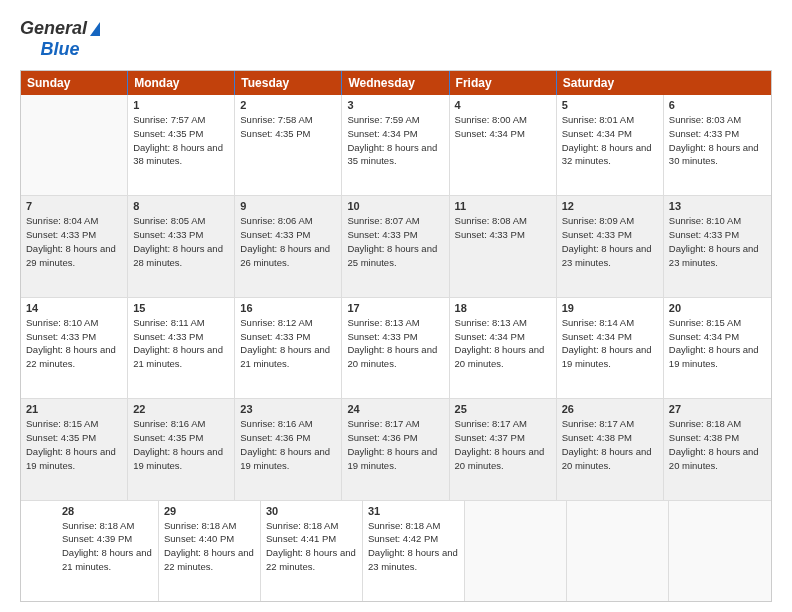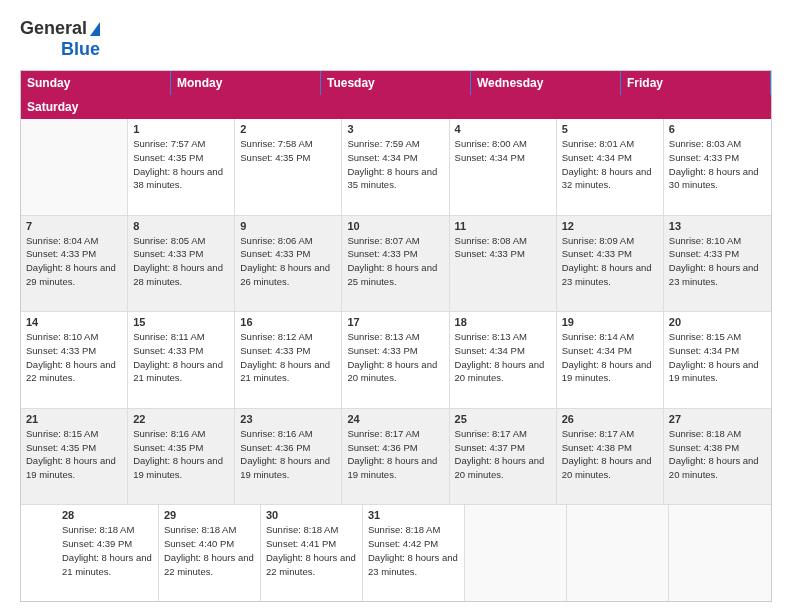--- a/index.html
+++ b/index.html
@@ -19,21 +19,22 @@
     }
     .header {
       display: flex;
       justify-content: space-between;
       align-items: flex-start;
       margin-bottom: 10px;
     }
     .logo {
       display: flex;
       flex-direction: column;
-      align-items: flex-end;
+      align-items: center;
+      font-style: italic;
     }
     .logo-text {
       display: flex;
       align-items: center;
     }
     .logo-general {
       font-size: 18px;
       font-weight: bold;
       color: #333;
     }
@@ -56,22 +57,22 @@
       color: #555;
     }
     .calendar {
       flex: 1;
       display: flex;
       flex-direction: column;
       border: 1px solid #ccc;
     }
     .cal-header-row {
       display: grid;
-      grid-template-columns: repeat(5, 1fr);
-      background: #be185d;
+      grid-template-columns: repeat(7, 1fr);
+      background: #c2410c;
     }
     .cal-header-cell {
       color: #fff;
       font-size: 12px;
       font-weight: bold;
       padding: 5px 6px;
       border-right: 1px solid #3a7bd5;
     }
     .cal-header-cell:last-child { border-right: none; }
     .cal-body {

